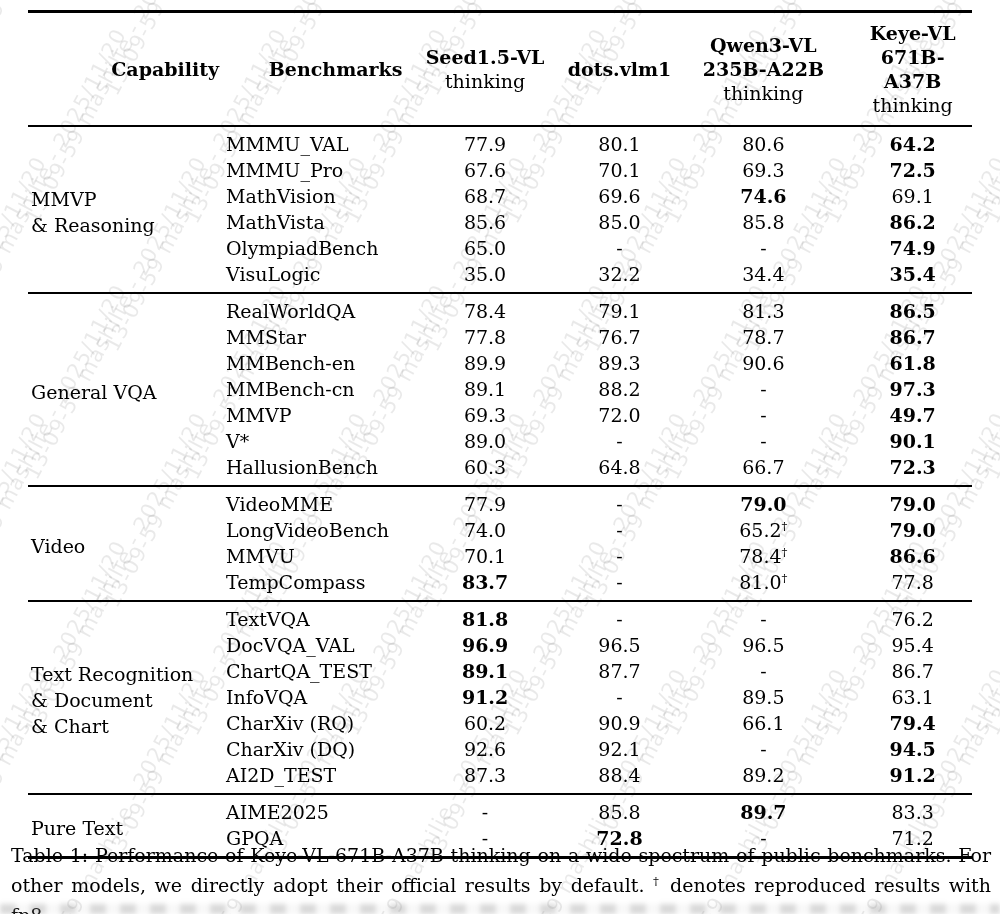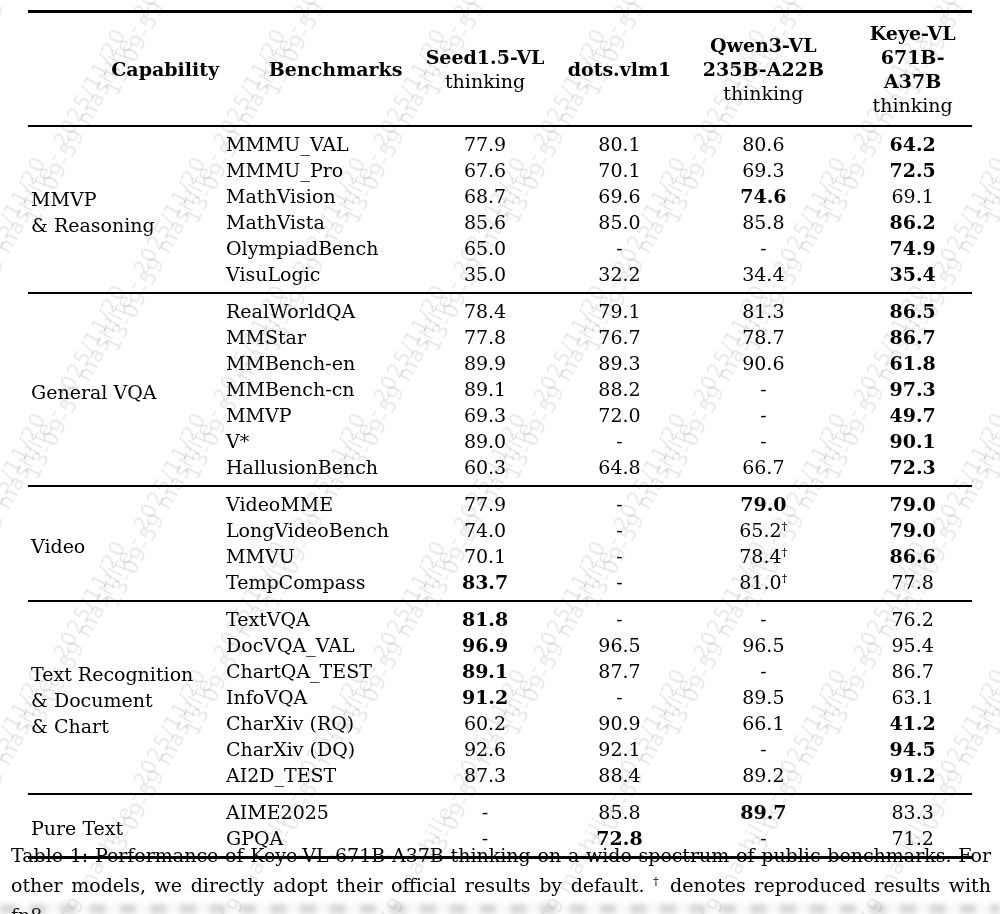--- a/index.html
+++ b/index.html
@@ -314,21 +314,21 @@
           <td class="val bold">91.2</td>
           <td class="val">-</td>
           <td class="val">89.5</td>
           <td class="val">63.1</td>
         </tr>
         <tr>
           <td class="bench-name">CharXiv (RQ)</td>
           <td class="val">60.2</td>
           <td class="val">90.9</td>
           <td class="val">66.1</td>
-          <td class="val bold">41.2</td>
+          <td class="val bold">79.4</td>
         </tr>
         <tr>
           <td class="bench-name">CharXiv (DQ)</td>
           <td class="val">92.6</td>
           <td class="val">92.1</td>
           <td class="val">-</td>
           <td class="val bold">94.5</td>
         </tr>
         <tr>
           <td class="bench-name">AI2D_TEST</td>

